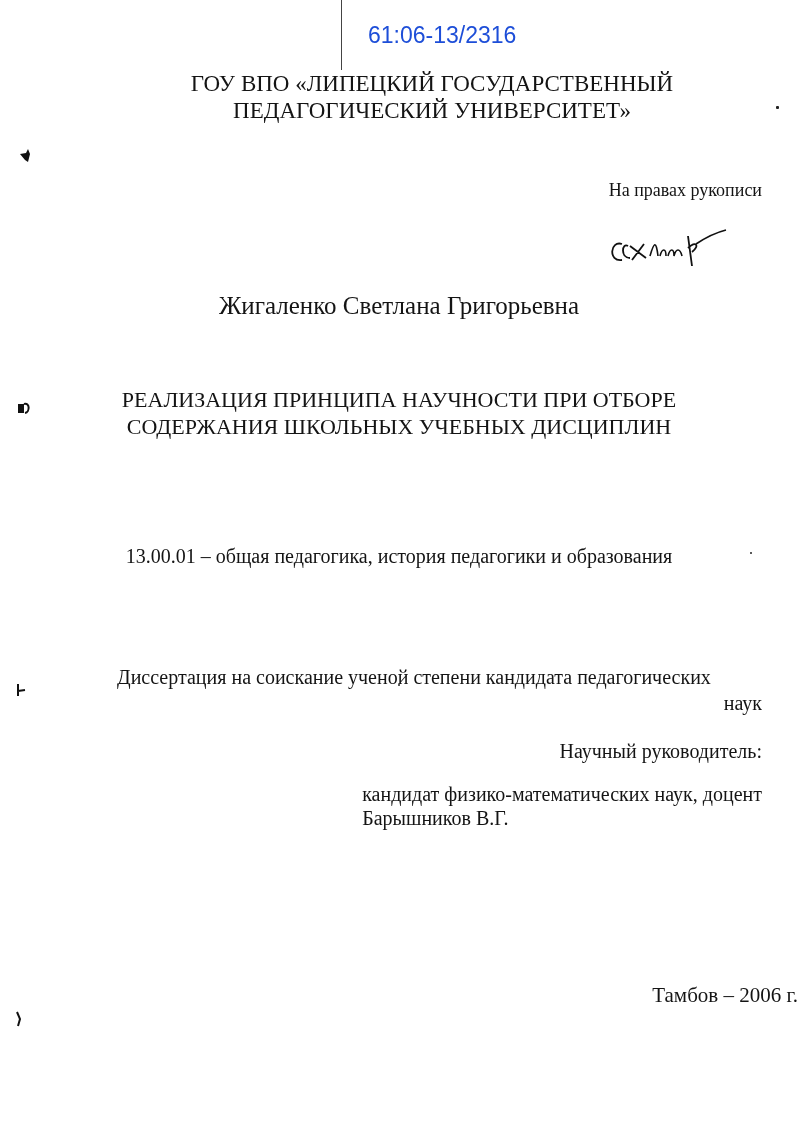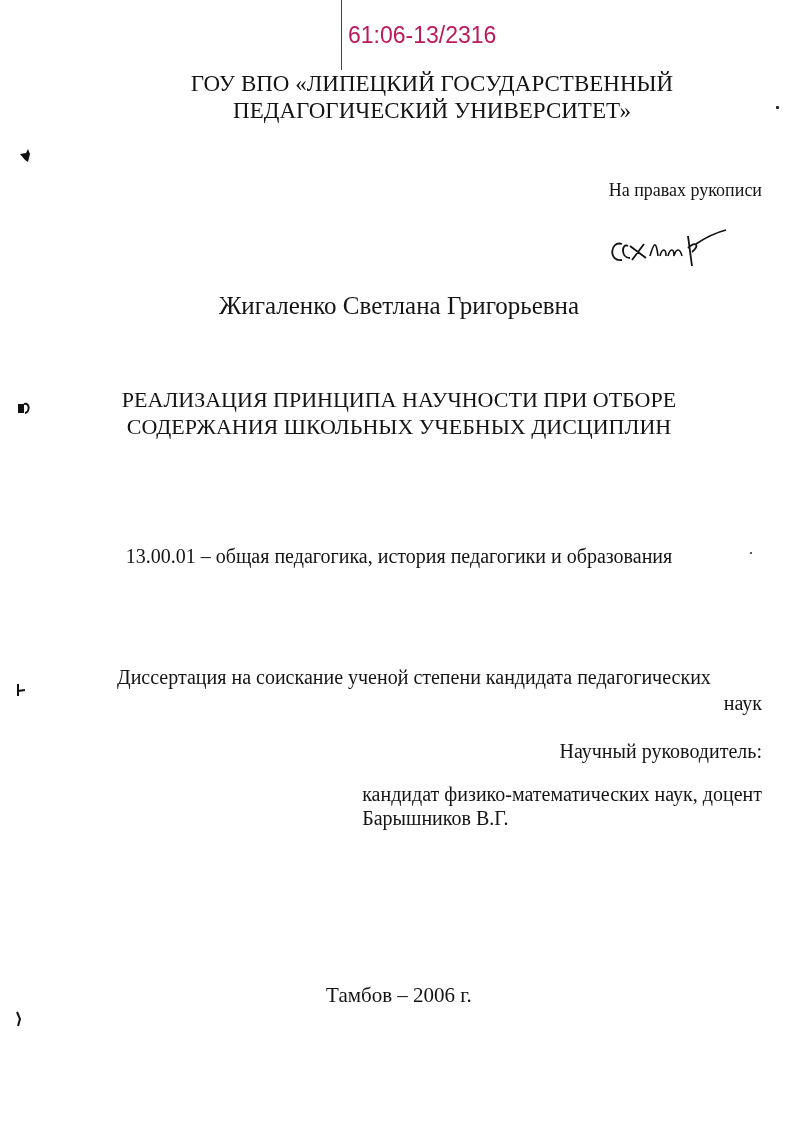--- a/index.html
+++ b/index.html
@@ -6,41 +6,41 @@
   body {
     width: 798px; height: 1143px;
     background: #ffffff;
     position: relative;
     overflow: hidden;
     font-family: "Liberation Serif", "DejaVu Serif", serif;
     color: #141414;
   }
   .abs { position: absolute; }
   .code {
-    left: 348px; top: 22px;
+    left: 368px; top: 22px;
     font-family: "Liberation Sans", "DejaVu Sans", sans-serif;
     font-size: 23px; letter-spacing: 0px;
-    color: #be185d;
+    color: #1d4ed8;
   }
   .vline {
     left: 341px; top: 0px; width: 1px; height: 70px;
     background: #444;
   }
   .center-block { left: 0; width: 798px; text-align: center; }
   .uni { top: 70px; font-size: 23px; line-height: 27px; padding-left: 33px; }
   .rights { right: 36px; top: 180px; font-size: 18px; }
   .sig { left: 600px; top: 222px; width: 130px; height: 50px; }
   .author { top: 292px; font-size: 25px; }
   .title { top: 386px; font-size: 22px; line-height: 27px; }
   .spec { top: 545px; left: 0; width: 798px; text-align: center; font-size: 20px; }
   .diss { left: 117px; width: 645px; top: 628px; font-size: 20px; line-height: 26px; text-align: right; }
   .diss .l1 { display: block; text-align: left; margin-top: 36px; }
   .adv-label { right: 36px; top: 740px; font-size: 20px; }
   .adv-info { right: 36px; top: 782px; font-size: 20px; line-height: 24px; text-align: left; }
-  .city { top: 983px; font-size: 21px; }
+  .city { top: 983px; font-size: 21px; text-align: right; }
   .dot { width: 3px; height: 3px; background: #222; border-radius: 1px; }
 </style>
 </head>
 <body>
 
 <div class="abs vline"></div>
 <div class="abs code">61:06-13/2316</div>
 
 <div class="abs center-block uni">
   <div>ГОУ ВПО «ЛИПЕЦКИЙ ГОСУДАРСТВЕННЫЙ</div>

